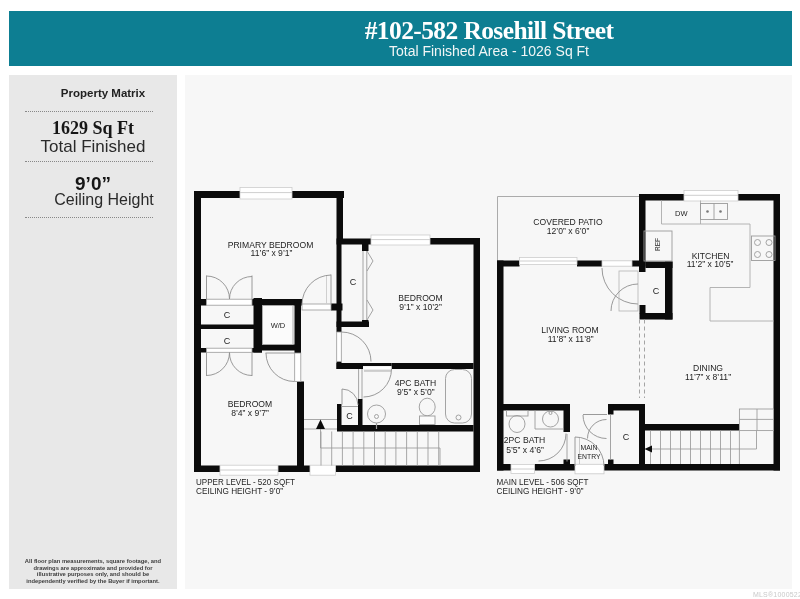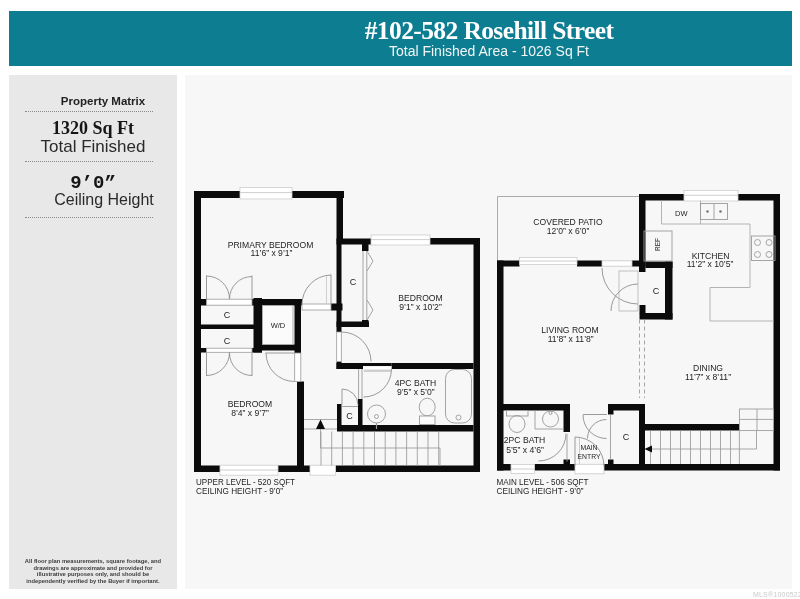--- a/index.html
+++ b/index.html
@@ -10,31 +10,31 @@
 <body>
 
 <div class="abs" style="left:9px;top:11px;width:783px;height:55px;background:#0d7e92;"></div>
 
 <div class="abs" style="left:89px;top:18px;width:800px;text-align:center;color:#ffffff;font-family:'Liberation Serif',serif;font-weight:bold;font-size:25.5px;line-height:25.5px;letter-spacing:-0.6px;">#102-582 Rosehill Street</div>
 
 <div class="abs" style="left:89px;top:43.5px;width:800px;text-align:center;color:#f2f6f6;font-size:14px;line-height:15px;">Total Finished Area - 1026 Sq Ft</div>
 
 <div class="abs" style="left:9px;top:75px;width:168px;height:514px;background:#e8e8e8;"></div>
 
-<div class="abs" style="left:9px;top:87px;width:188px;text-align:center;color:#222222;font-weight:bold;font-size:11.5px;line-height:13px;margin-top:8px;">Property Matrix</div>
+<div class="abs" style="left:9px;top:87px;width:188px;text-align:center;color:#222222;font-weight:bold;font-size:11.5px;line-height:13px;">Property Matrix</div>
 
 <div class="abs" style="left:25px;top:111px;width:128px;border-bottom:1.5px dotted #888;"></div>
 
-<div class="abs" style="left:9px;top:118.5px;width:168px;text-align:center;color:#161616;font-family:'Liberation Serif',serif;font-weight:bold;font-size:18px;line-height:18px;">1320 Sq Ft</div>
+<div class="abs" style="left:9px;top:118.5px;width:168px;text-align:center;color:#161616;font-family:'Liberation Serif',serif;font-weight:bold;font-size:18px;line-height:18px;">1629 Sq Ft</div>
 
 <div class="abs" style="left:9px;top:140.5px;width:168px;text-align:center;color:#2a2a2a;font-size:17px;line-height:11.5px;">Total Finished</div>
 
 <div class="abs" style="left:25px;top:161px;width:128px;border-bottom:1.5px dotted #888;"></div>
 
-<div class="abs" style="left:9px;top:174px;width:168px;text-align:center;color:#161616;font-family:Liberation Mono, monospace;font-weight:bold;font-size:19px;line-height:19px;">9’0”</div>
+<div class="abs" style="left:9px;top:174px;width:168px;text-align:center;color:#161616;font-family:Liberation Sans, sans-serif;font-weight:bold;font-size:19px;line-height:19px;">9’0”</div>
 
 <div class="abs" style="left:9px;top:194px;width:190px;text-align:center;color:#2a2a2a;font-size:16px;line-height:11.5px;">Ceiling Height</div>
 
 <div class="abs" style="left:25px;top:217px;width:128px;border-bottom:1.5px dotted #888;"></div>
 
 <div class="abs" style="left:9px;top:558px;width:168px;text-align:center;color:#3c3c3c;font-weight:bold;font-size:5.8px;line-height:6.5px;white-space:nowrap;">All floor plan measurements, square footage, and<br>drawings are approximate and provided for<br>illustrative purposes only, and should be<br>independently verified by the Buyer if important.</div>
 
 <div class="abs" style="left:185px;top:75px;width:607px;height:514px;background:#f7f7f7;"></div>
 
 <div class="abs" style="left:753px;top:591px;width:60px;color:#c9c9c9;font-size:7px;letter-spacing:0.2px;">MLS®1000522</div>

